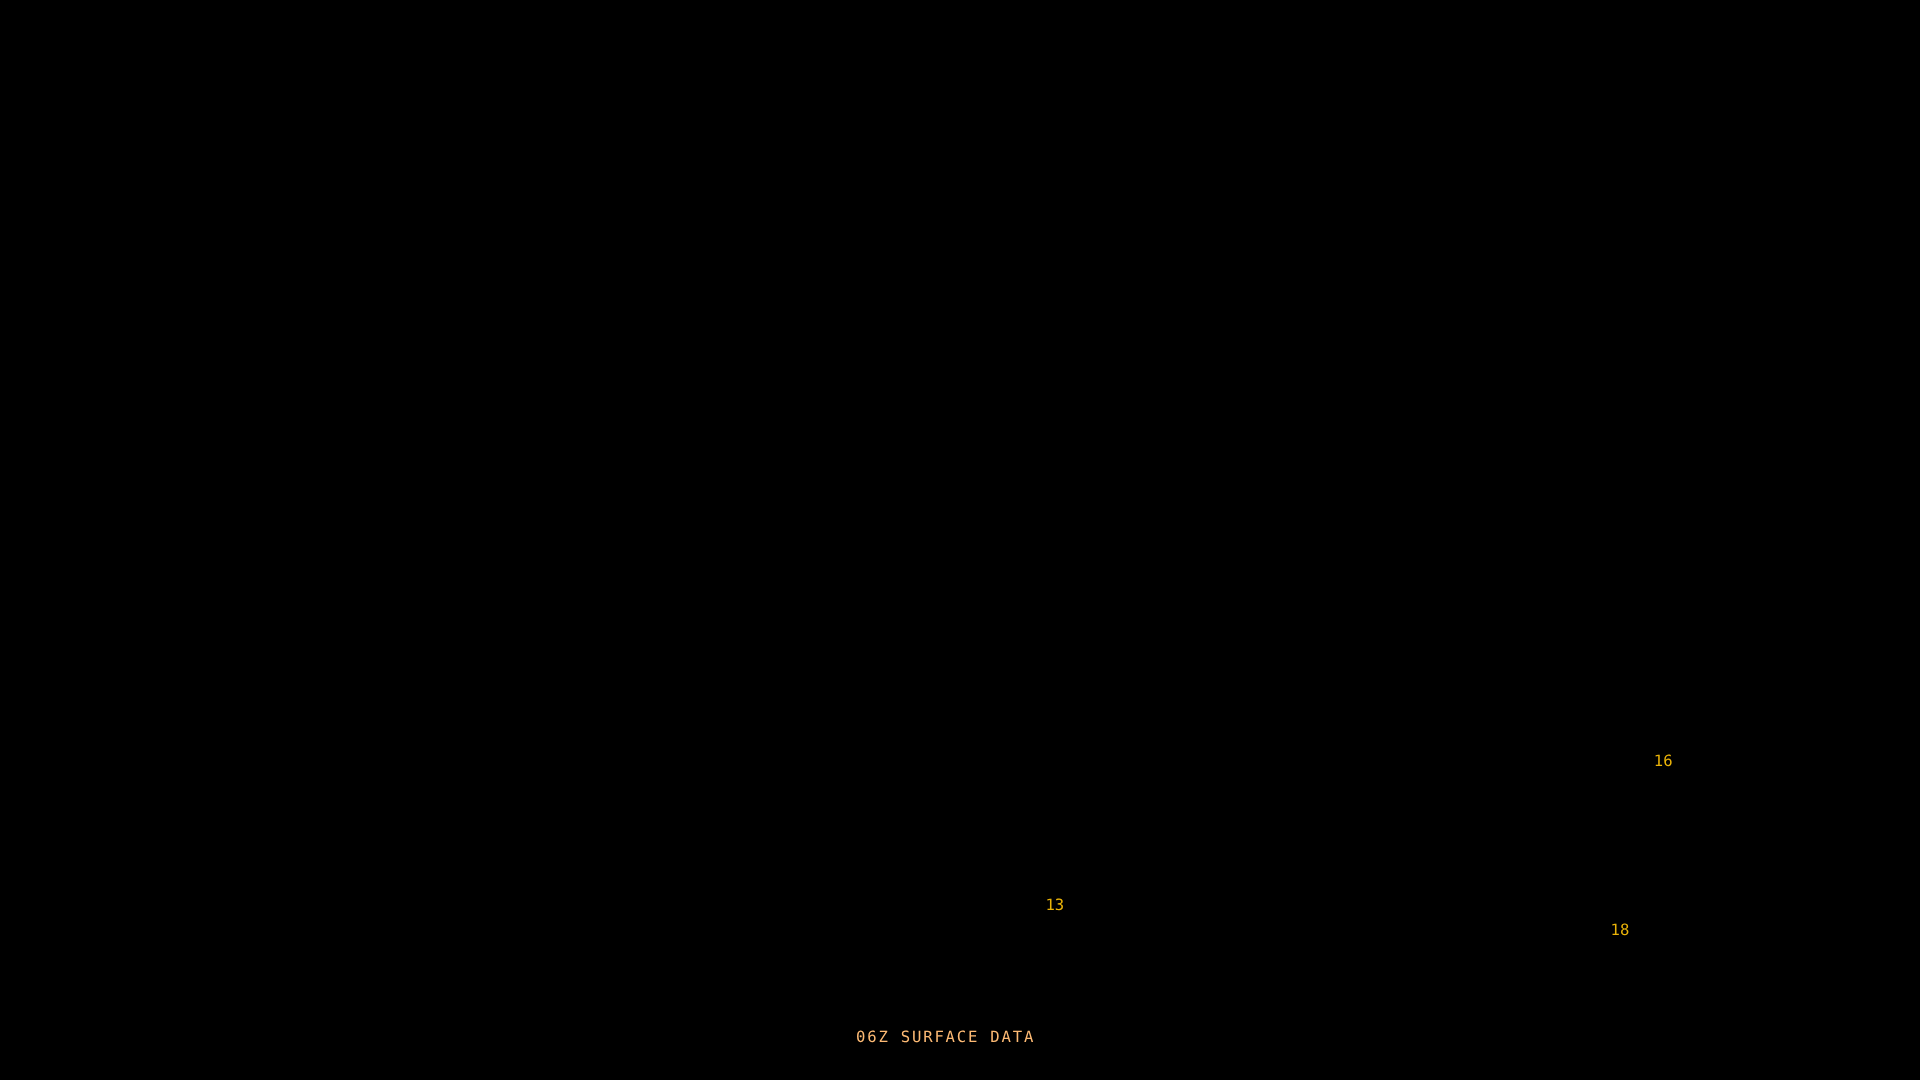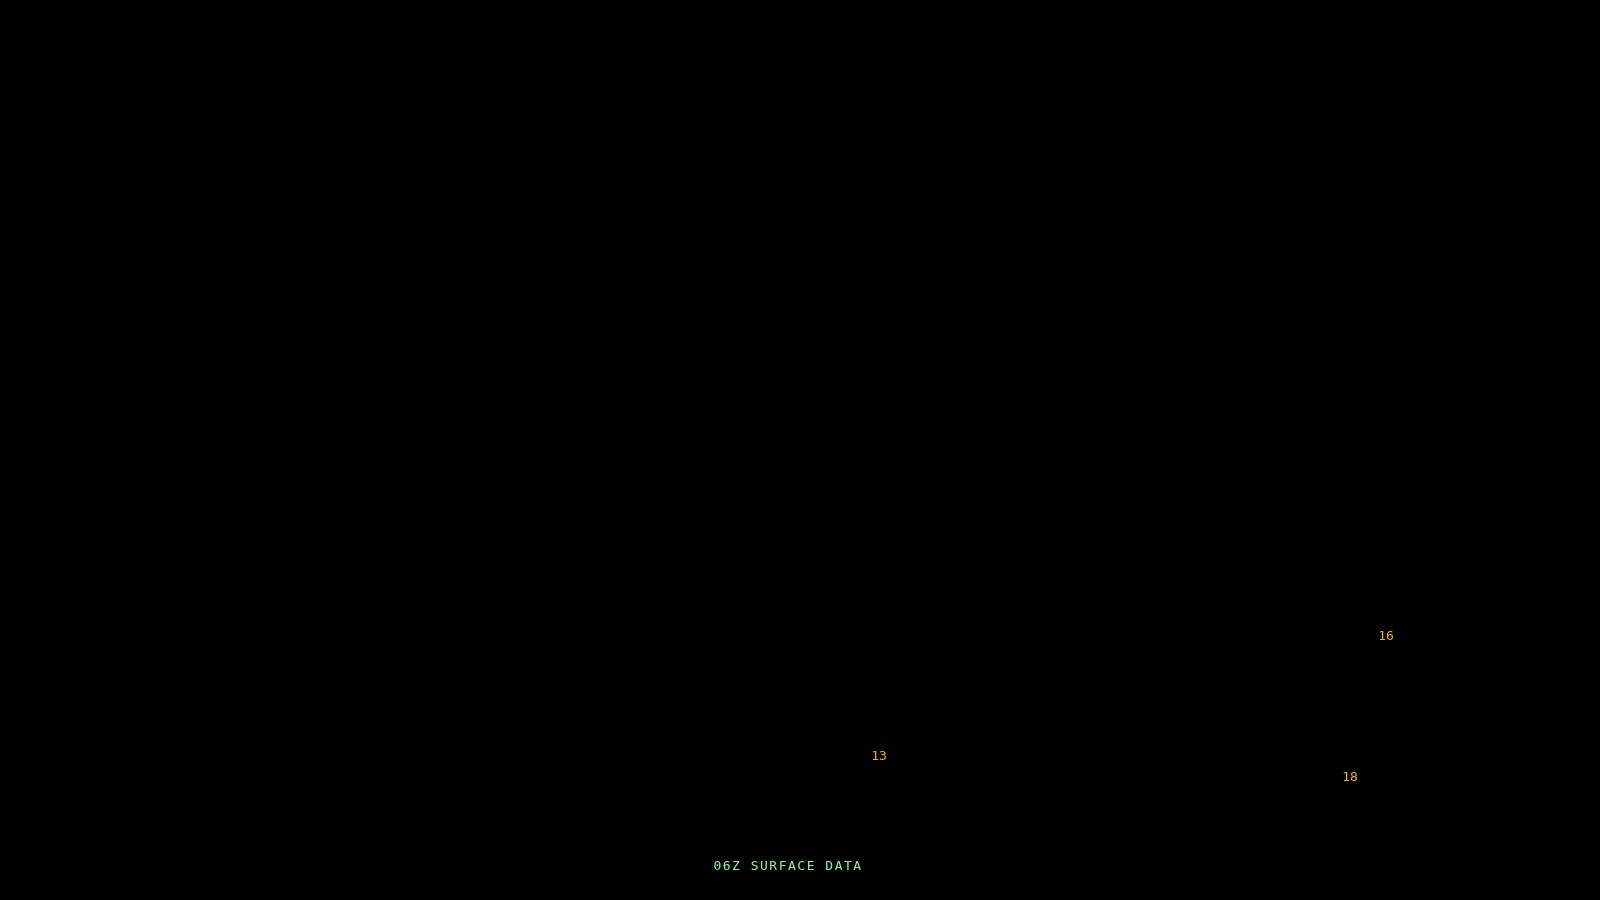--- a/index.html
+++ b/index.html
@@ -24,21 +24,21 @@
     color: #eab308;
     white-space: nowrap;
     letter-spacing: 0px;
     transform: translate(-50%, -50%);
   }
   .caption {
     position: absolute;
     font-family: "DejaVu Sans Mono", monospace;
     font-size: 13px;
     line-height: 1;
-    color: #86efac;
+    color: #fdba74;
     white-space: nowrap;
     letter-spacing: 1.5px;
     transform: translate(-50%, -50%);
   }
 </style>
 </head>
 <body>
 
 <div id="canvas">
 

